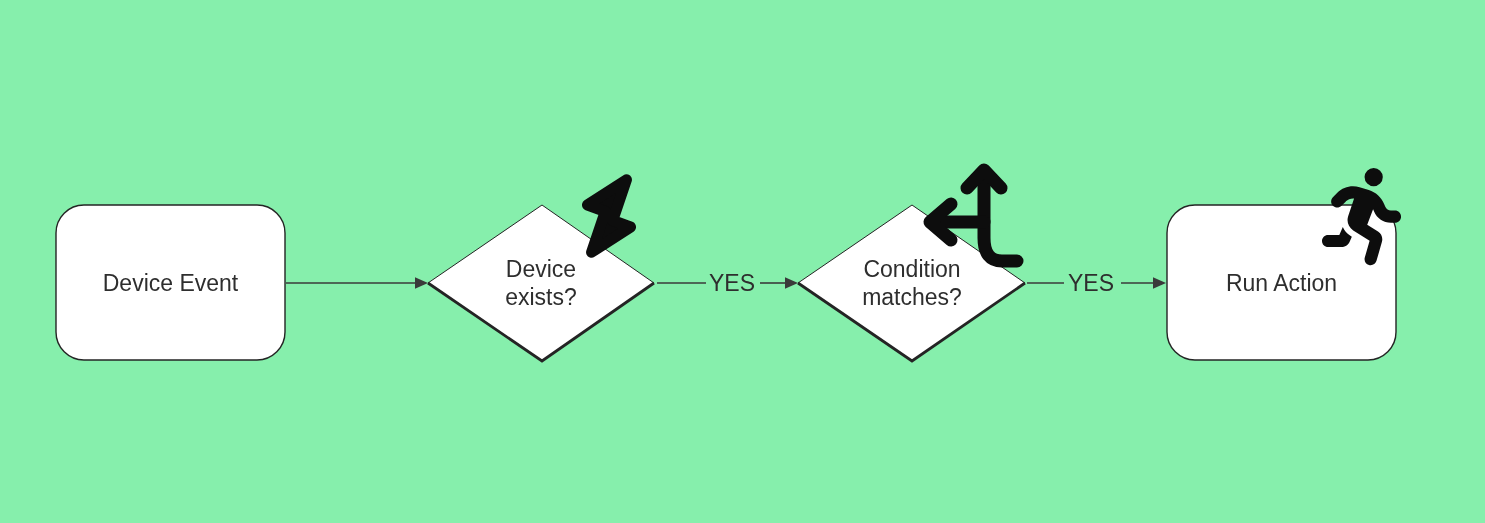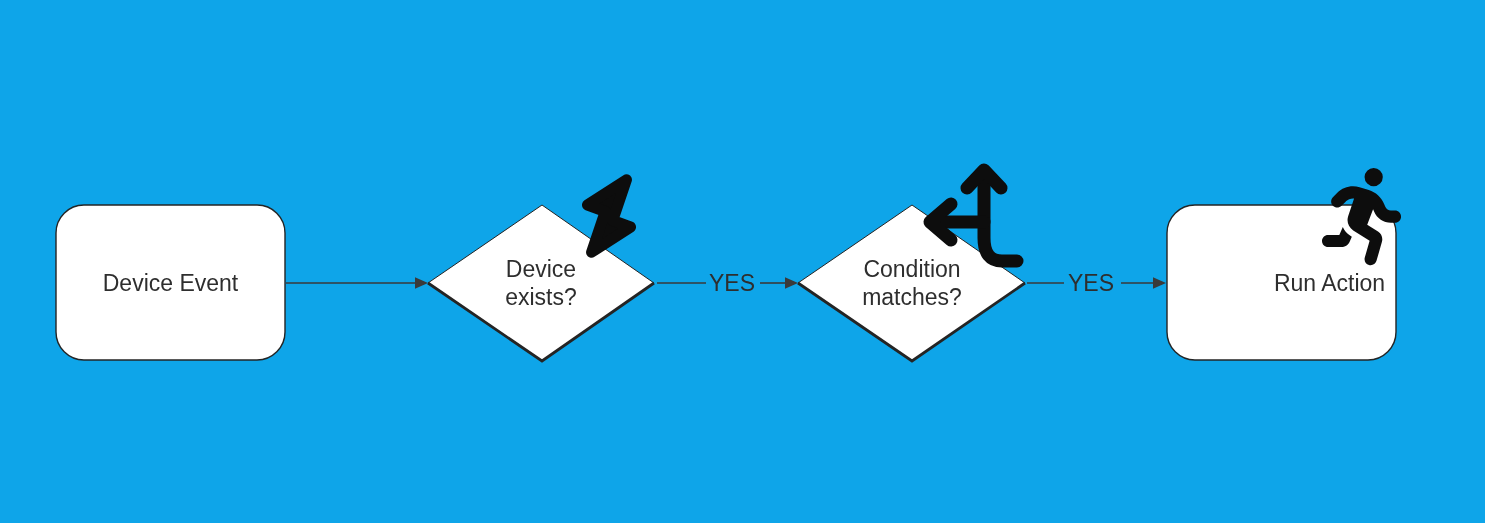--- a/index.html
+++ b/index.html
@@ -4,21 +4,21 @@
 <style>
   html, body {
     margin: 0;
     padding: 0;
     background: #ffffff;
   }
   .canvas {
     position: relative;
     width: 1485px;
     height: 523px;
-    background: #0ea5e9;
+    background: #86efac;
     font-family: "Liberation Sans", "DejaVu Sans", sans-serif;
     overflow: hidden;
   }
   .canvas svg.diagram {
     position: absolute;
     left: 0;
     top: 0;
   }
   .node-label, .edge-label {
     position: absolute;
@@ -88,19 +88,19 @@
       <path fill="#0d0d0d" d="M320 48a48 48 0 1 0 -96 0 48 48 0 1 0 96 0zM125.7 175.5c9.9-9.9 23.4-15.5 37.5-15.5c1.9 0 3.8 .1 5.6 .3L137.6 254c-9.3 28 1.7 58.8 26.8 74.5l86.2 53.9-25.4 88.8c-4.9 17 5 34.7 22 39.6s34.7-5 39.6-22l28.7-100.4c5.9-20.6-2.6-42.6-20.7-53.9L238 299l30.9-82.4 5.1 12.3C289 264.7 323.9 288 362.7 288H384c17.7 0 32-14.3 32-32s-14.3-32-32-32H362.7c-12.9 0-24.6-7.8-29.5-19.7l-6.3-15c-14.6-35.1-44.1-61.9-80.5-73.1l-48.7-15c-11.1-3.4-22.7-5.2-34.4-5.2c-31 0-60.8 12.3-82.7 34.3L57.4 153.4c-12.5 12.5-12.5 32.8 0 45.3s32.8 12.5 45.3 0l23-23zM91.2 352H32c-17.7 0-32 14.3-32 32s14.3 32 32 32h69.6c19 0 36.2-11.2 43.9-28.5L157 361.6l-9.5-6c-17.5-10.9-30.5-26.8-37.9-44.9L91.2 352z"></path>
     </g>
   </svg>
 
   <div class="node-label" style="left:56px; top:205px; width:229px; height:155px;">Device Event</div>
 
   <div class="node-label" style="left:476px; top:205px; width:130px; height:155px;">Device exists?</div>
 
   <div class="node-label" style="left:847px; top:205px; width:130px; height:155px;">Condition matches?</div>
 
-  <div class="node-label" style="left:1167px; top:205px; width:229px; height:155px;padding-left:48px;">Run Action</div>
+  <div class="node-label" style="left:1167px; top:205px; width:229px; height:155px;">Run Action</div>
 
   <div class="edge-label" style="left:692px; top:263px; width:80px; height:40px;">YES</div>
 
   <div class="edge-label" style="left:1051px; top:263px; width:80px; height:40px;">YES</div>
 
 </div>
 
 </body></html>

